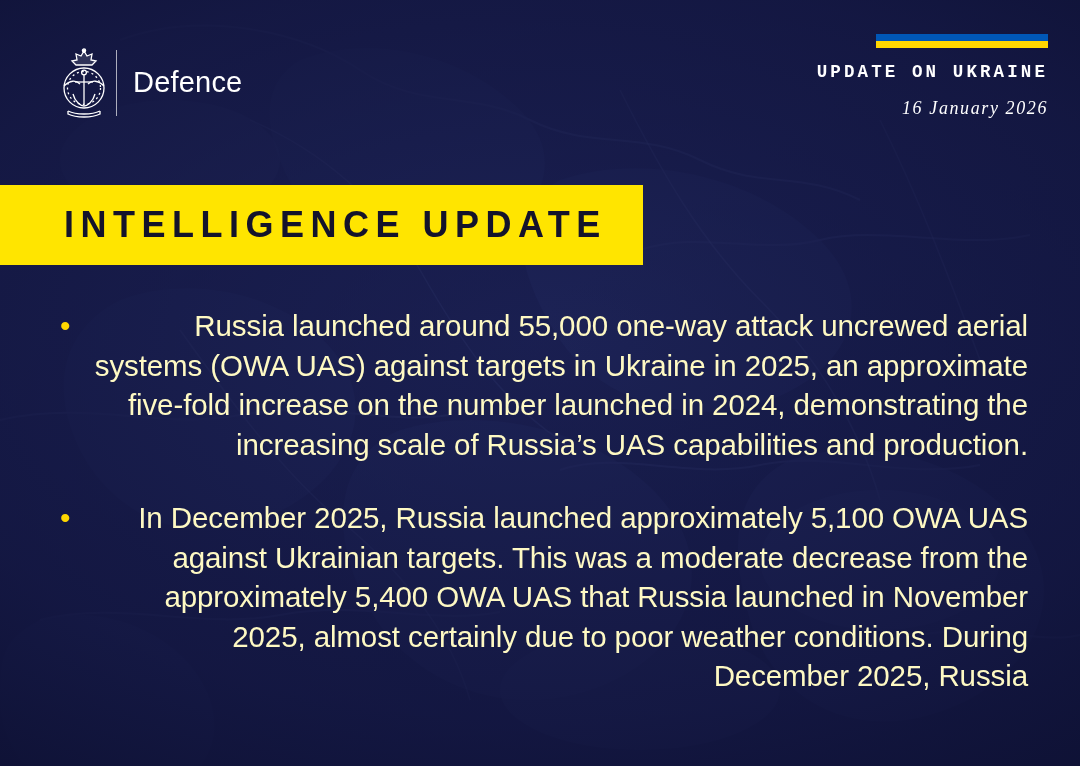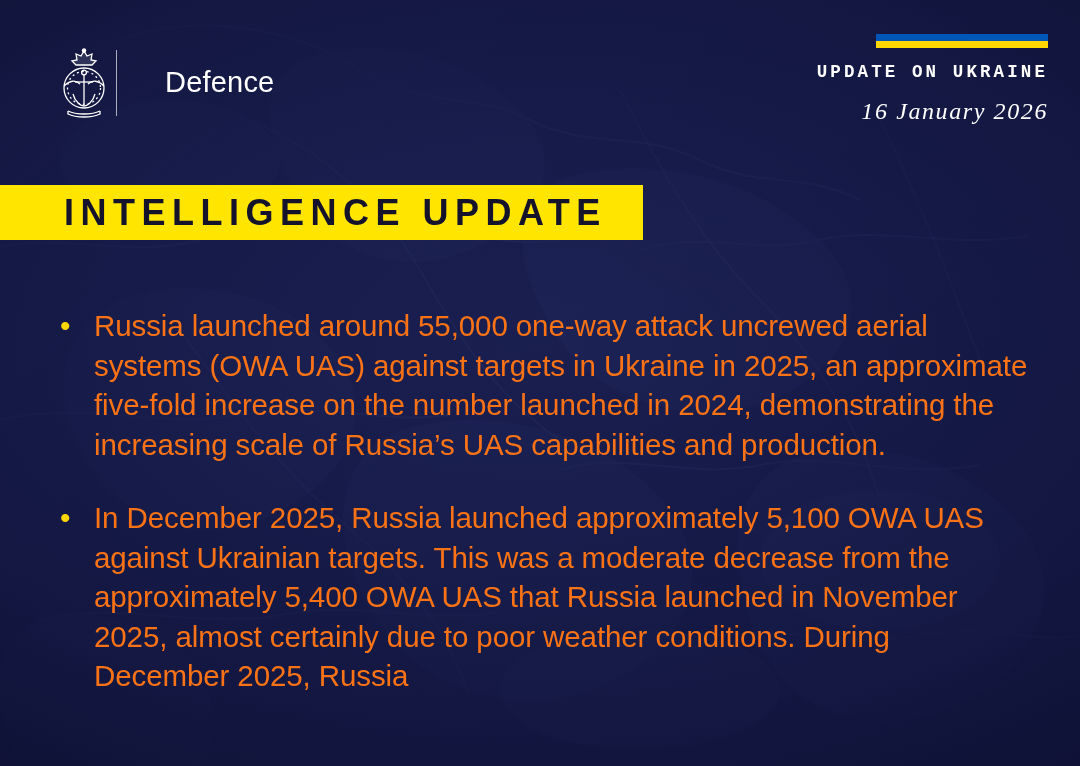--- a/index.html
+++ b/index.html
@@ -62,21 +62,21 @@
     margin: 0 16px 0 4px;
   }
   .logo-text {
     color: #ffffff;
     font-size: 29px;
     line-height: 1.12;
     font-weight: 400;
     letter-spacing: 0.2px;
     white-space: pre-line;
   }
-  .logo-text .l1 { display:block;margin-left:32px; }
+  .logo-text .l1 { display:block; }
   .logo-text .l2 { display:block; }
 
   .flagbar {
     position: absolute;
     right: 32px;
     top: 34px;
     width: 172px;
     height: 14px;
   }
   .flagbar .blue { height: 7px; background: #0057b7; }
@@ -91,33 +91,33 @@
     letter-spacing: 3.1px;
     font-weight: 700;
     text-align: right;
     font-family: Liberation Mono, monospace;
   }
   .update-date {
     position: absolute;
     right: 32px;
     top: 98px;
     color: #ffffff;
-    font-size: 24px;
+    font-size: 18px;
     letter-spacing: 1.6px;
     font-style: italic;
     font-family: "Liberation Serif", serif;
     text-align: right;
   }
 
   
   .banner {
     position: absolute;
     left: 0;
     top: 185px;
-    height: 55px;
+    height: 80px;
     background: #ffe500;
     display: flex;
     align-items: center;
     padding: 0 36px 0 64px;
   }
   .banner-title {
     color: #14132b;
     font-size: 36px;
     font-weight: 700;
     letter-spacing: 6.5px;
@@ -138,25 +138,26 @@
   }
   .bullet-dot {
     color: #ffd700;
     font-size: 30px;
     line-height: 40px;
     width: 34px;
     flex: none;
     text-align: left;
   }
   .bullet-text {
-    color: #f97316;
+    color: #fef9c3;
     font-size: 29.5px;
     line-height: 39.5px;
     font-weight: 300;
     letter-spacing: -0.1px;
+    text-align: right;
   }
 </style>
 </head>
 <body>
 
 <div id="page">
 
   <svg id="bg-map" viewBox="0 0 1080 766" preserveAspectRatio="xMidYMid slice">
     <defs>
       <linearGradient id="bgGrad" x1="0" y1="0" x2="1" y2="1">

